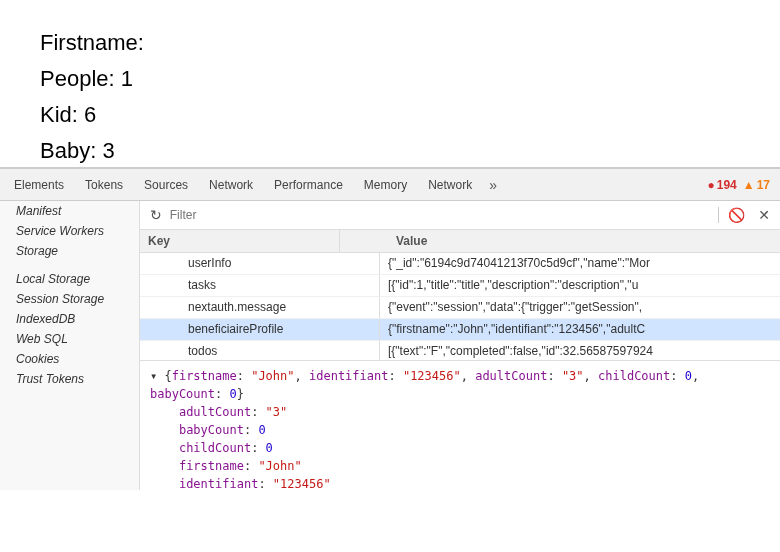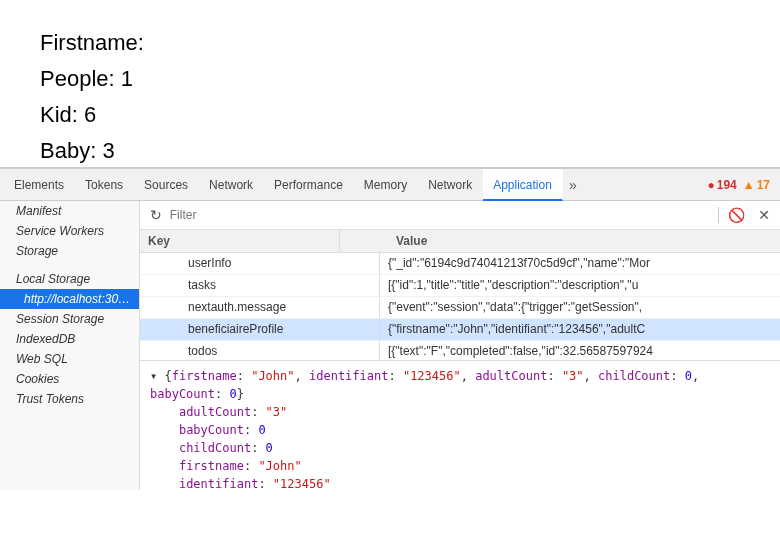--- a/index.html
+++ b/index.html
@@ -269,21 +269,20 @@
 <div class="devtools">
 
   <div class="devtools-tabs">
     <div class="devtools-tab">Elements</div>
     <div class="devtools-tab">Tokens</div>
     <div class="devtools-tab">Sources</div>
     <div class="devtools-tab">Network</div>
     <div class="devtools-tab">Performance</div>
     <div class="devtools-tab">Memory</div>
     <div class="devtools-tab">Network</div>
-    <div class="devtools-tab active">Application</div>
     <div class="devtools-tab-more">»</div>
     <div class="devtools-errors">
       <span class="error-badge">
         <span>●</span>
         <span>194</span>
       </span>
       <span class="warning-badge">
         <span>▲</span>
         <span>17</span>
       </span>
@@ -291,21 +290,20 @@
   </div>
 
   <div class="devtools-body">
 
     <div class="devtools-sidebar">
       <div class="sidebar-item">Manifest</div>
       <div class="sidebar-item">Service Workers</div>
       <div class="sidebar-item">Storage</div>
       <div style="height:8px;"></div>
       <div class="sidebar-item">Local Storage</div>
-      <div class="sidebar-item indent active">http://localhost:3000</div>
       <div class="sidebar-item">Session Storage</div>
       <div class="sidebar-item">IndexedDB</div>
       <div class="sidebar-item">Web SQL</div>
       <div class="sidebar-item">Cookies</div>
       <div class="sidebar-item">Trust Tokens</div>
     </div>
 
     <div class="devtools-main">
 
       <div class="filter-bar">

